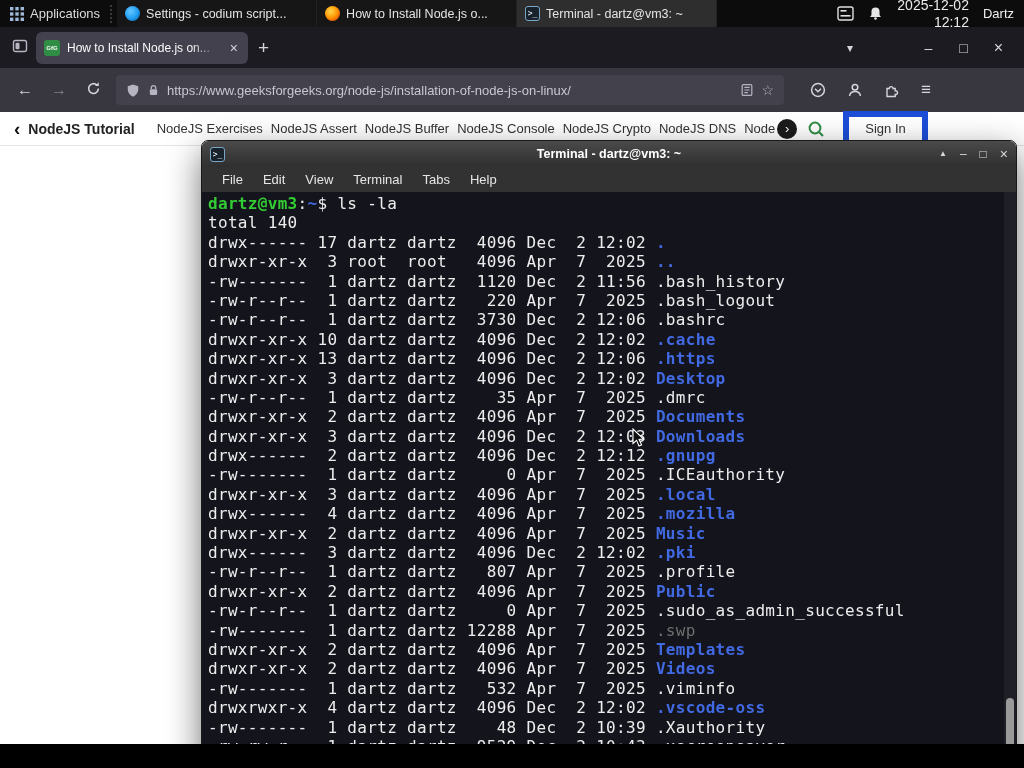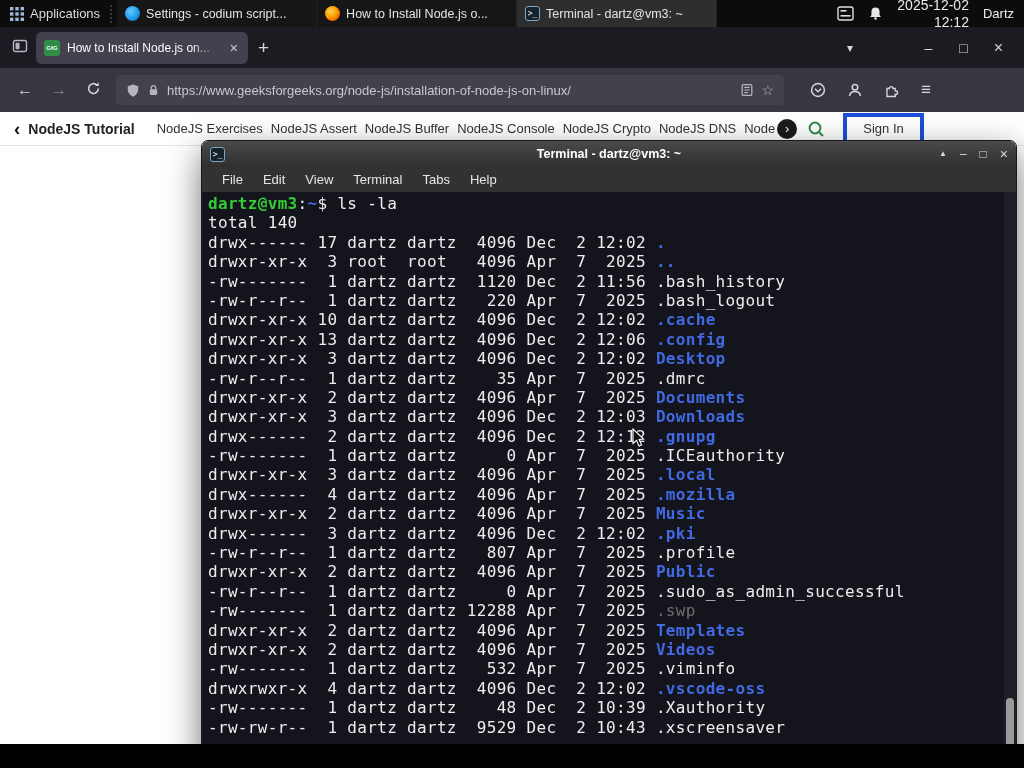--- a/index.html
+++ b/index.html
@@ -55,21 +55,21 @@
 
   .sitenav { height:34px; background:#fff; border-bottom:1px solid #e4e4e4; display:flex; align-items:center;
              padding:0 14px; gap:0; color:#222; }
   .chev-back { font-size:19px; font-weight:bold; color:#111; margin-right:8px; }
   .brand { font-size:14px; font-weight:bold; margin-right:22px; white-space:nowrap; }
   .sitelinks { display:flex; align-items:center; gap:8px; overflow:hidden; white-space:nowrap; }
   .sitelinks a { font-size:13px; color:#333; text-decoration:none; }
   .more-circle { width:20px; height:20px; border-radius:50%; background:#1b1b1b; color:#fff; font-size:13px;
                  line-height:19px; text-align:center; margin:0 10px 0 2px; flex:0 0 auto; }
   .search-btn { margin-right:18px; flex:0 0 auto; display:flex; }
-  .signin { font-size:13px; color:#333; background:#fff; border:4px solid #1d4ed8; border-radius:0;
+  .signin { font-size:13px; color:#333; background:#fff; border:6px solid #1d4ed8; border-radius:0;
             padding:4px 16px; flex:0 0 auto; }
   .page { flex:1; background:#fff; }
 
   
   .termwin { position:absolute; left:201px; top:140px; width:816px; height:628px; z-index:30;
              border:1px solid #191919; border-radius:7px 7px 0 0; box-shadow:0 12px 34px rgba(0,0,0,.55);
              display:flex; flex-direction:column; overflow:hidden; }
   .titlebar { height:26px; background:linear-gradient(#4a4a4a,#2f2f2f); display:flex; align-items:center;
               position:relative; padding:0 8px; flex:0 0 auto; }
   .t-title { position:absolute; left:0; right:0; text-align:center; color:#fff; font-size:12.5px; font-weight:bold; }
@@ -262,22 +262,23 @@
       <span>Help</span>
     </div>
     <div class="term-body">
       <div class="term-output">
           <div class="tline"><span class="p-green">dartz@vm3</span><span class="p-fg">:</span><span class="p-blue">~</span><span class="p-fg">$ </span><span class="p-fg">ls -la</span></div>
           <div class="tline">total 140</div>
           <div class="tline"><span class="p-fg">drwx------ 17 dartz dartz  4096 Dec  2 12:02 </span><span class="f-dir">.</span></div>
           <div class="tline"><span class="p-fg">drwxr-xr-x  3 root  root   4096 Apr  7  2025 </span><span class="f-dir">..</span></div>
           <div class="tline"><span class="p-fg">-rw-------  1 dartz dartz  1120 Dec  2 11:56 </span><span class="f-file">.bash_history</span></div>
           <div class="tline"><span class="p-fg">-rw-r--r--  1 dartz dartz   220 Apr  7  2025 </span><span class="f-file">.bash_logout</span></div>
+          <div class="tline"><span class="p-fg">-rw-r--r--  1 dartz dartz  3730 Dec  2 12:06 </span><span class="f-file">.bashrc</span></div>
           <div class="tline"><span class="p-fg">drwxr-xr-x 10 dartz dartz  4096 Dec  2 12:02 </span><span class="f-dir">.cache</span></div>
-          <div class="tline"><span class="p-fg">drwxr-xr-x 13 dartz dartz  4096 Dec  2 12:06 </span><span class="f-dir">.config</span></div>
+          <div class="tline"><span class="p-fg">drwxr-xr-x 13 dartz dartz  4096 Dec  2 12:06 </span><span class="f-dir">.https</span></div>
           <div class="tline"><span class="p-fg">drwxr-xr-x  3 dartz dartz  4096 Dec  2 12:02 </span><span class="f-dir">Desktop</span></div>
           <div class="tline"><span class="p-fg">-rw-r--r--  1 dartz dartz    35 Apr  7  2025 </span><span class="f-file">.dmrc</span></div>
           <div class="tline"><span class="p-fg">drwxr-xr-x  2 dartz dartz  4096 Apr  7  2025 </span><span class="f-dir">Documents</span></div>
           <div class="tline"><span class="p-fg">drwxr-xr-x  3 dartz dartz  4096 Dec  2 12:03 </span><span class="f-dir">Downloads</span></div>
           <div class="tline"><span class="p-fg">drwx------  2 dartz dartz  4096 Dec  2 12:12 </span><span class="f-dir">.gnupg</span></div>
           <div class="tline"><span class="p-fg">-rw-------  1 dartz dartz     0 Apr  7  2025 </span><span class="f-file">.ICEauthority</span></div>
           <div class="tline"><span class="p-fg">drwxr-xr-x  3 dartz dartz  4096 Apr  7  2025 </span><span class="f-dir">.local</span></div>
           <div class="tline"><span class="p-fg">drwx------  4 dartz dartz  4096 Apr  7  2025 </span><span class="f-dir">.mozilla</span></div>
           <div class="tline"><span class="p-fg">drwxr-xr-x  2 dartz dartz  4096 Apr  7  2025 </span><span class="f-dir">Music</span></div>
           <div class="tline"><span class="p-fg">drwx------  3 dartz dartz  4096 Dec  2 12:02 </span><span class="f-dir">.pki</span></div>

